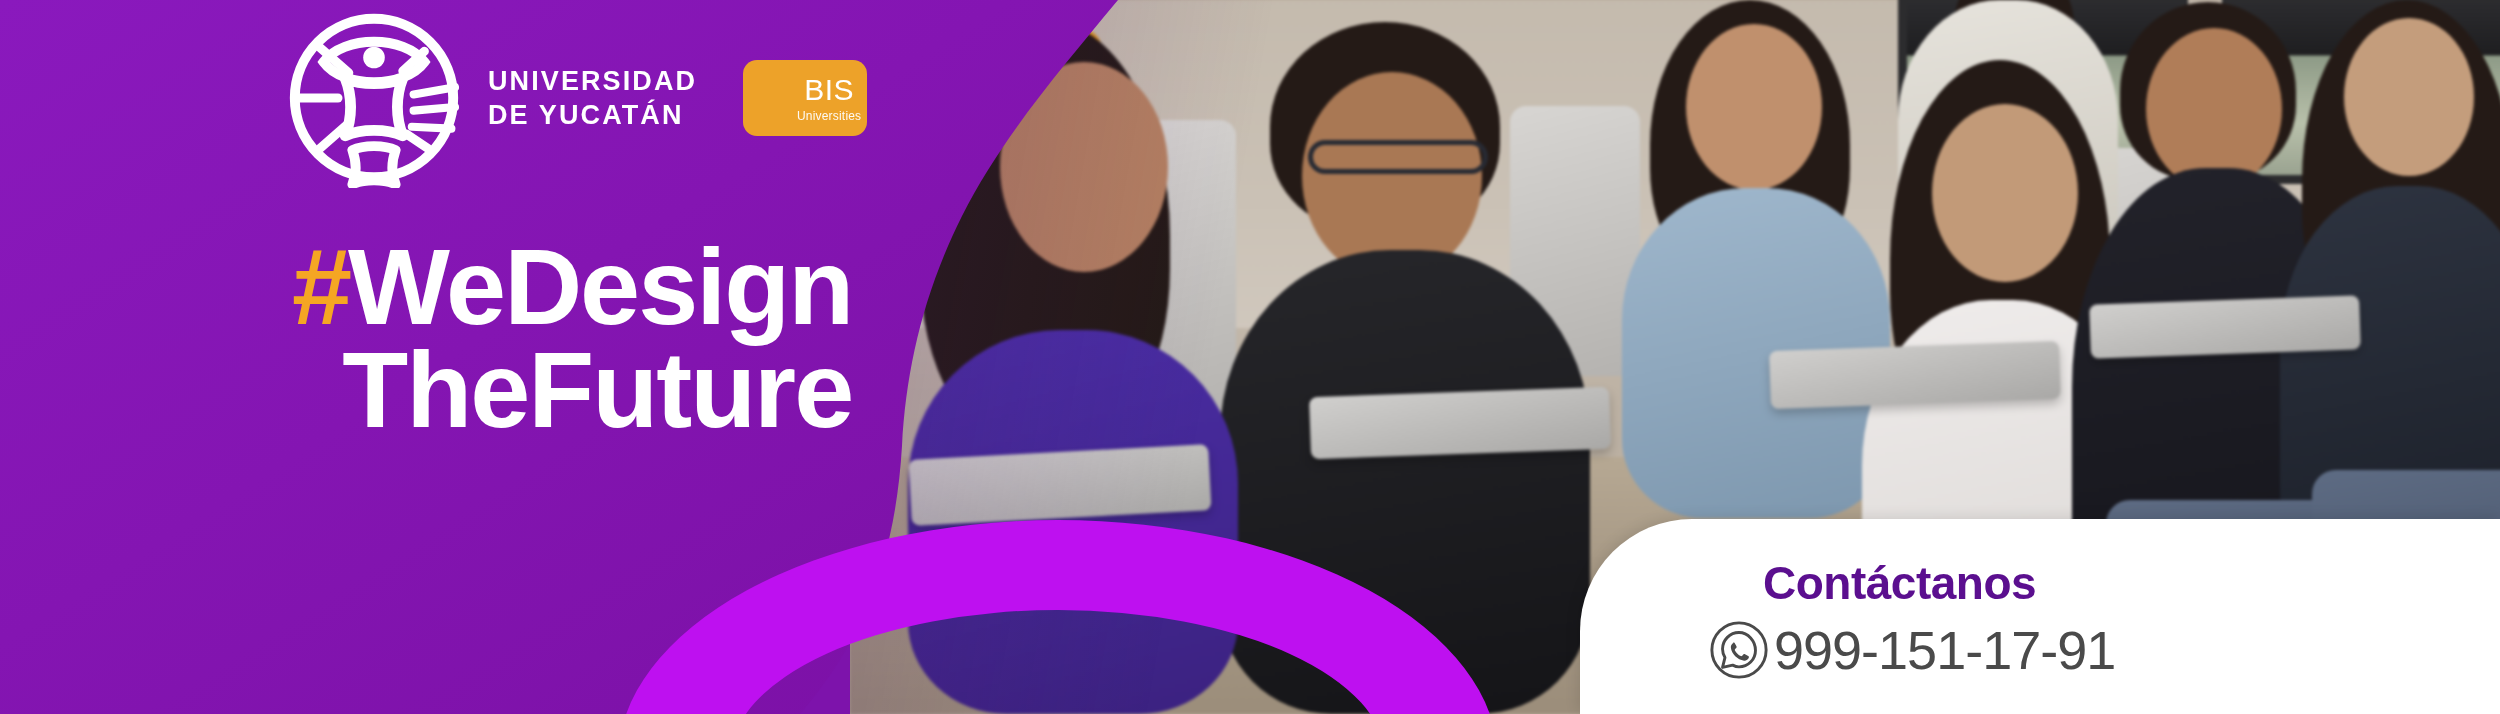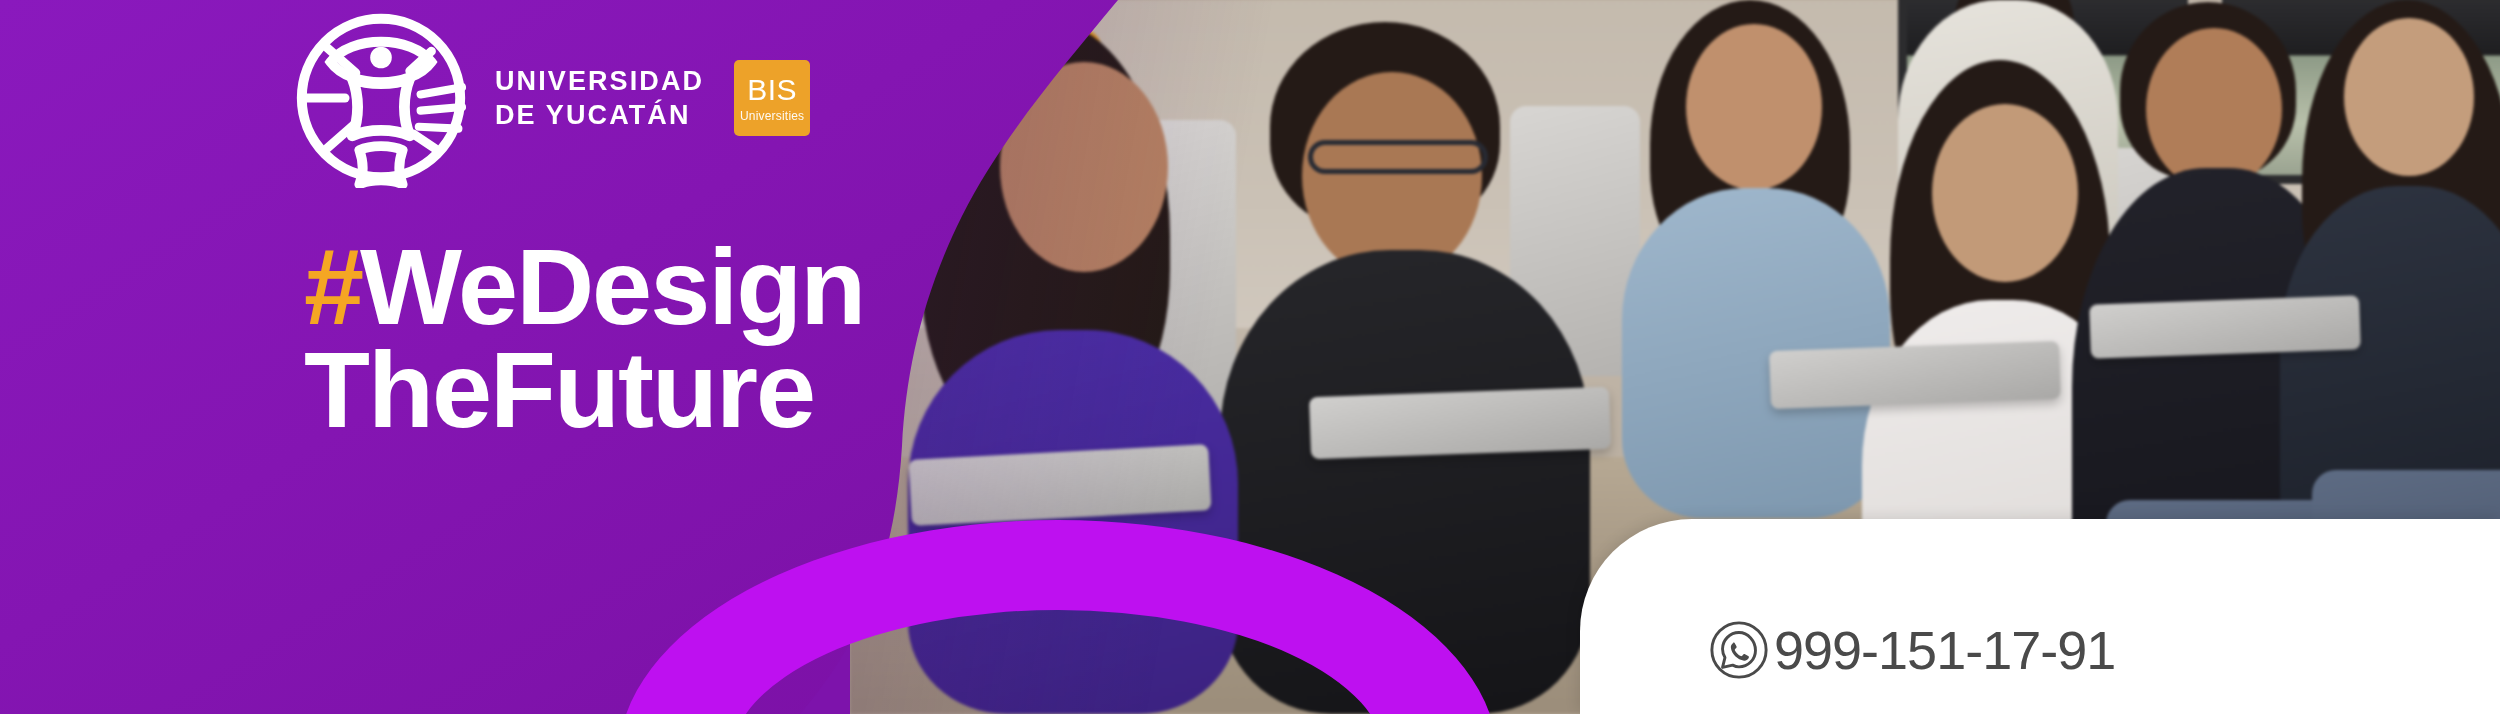--- a/index.html
+++ b/index.html
@@ -164,21 +164,21 @@
     position: absolute;
     left: 0; top: 0; width: 2500px; height: 714px;
     z-index: 3;
     pointer-events: none;
   }
   .arc-layer svg { display:block; }
 
   
   .logo-lockup {
     position: absolute;
-    left: 291px; top: 8px;
+    left: 284px; top: 8px;
     z-index: 6;
     display: flex;
     align-items: center;
     gap: 24px;
   }
   .logo-mark { width: 180px; height: 180px; flex: 0 0 auto; }
   .logo-mark svg { display:block; }
 
   .logo-wordmark {
     color: #ffffff;
@@ -186,55 +186,57 @@
     font-size: 27px;
     line-height: 1.27;
     letter-spacing: 2.1px;
     text-transform: uppercase;
     white-space: nowrap;
   }
 
   .bis-badge {
     width: 76px; height: 76px;
     background: #eda229;
-    border-radius: 5px;
+    border-radius: 14px;
     display: flex;
     flex-direction: column;
     align-items: center;
     justify-content: center;
     flex: 0 0 auto;
-    margin-left: 6px;
+    margin-left: 22px;
+    padding-left: 48px;
   }
   .bis-badge .bis-main {
     color: #ffffff;
     font-size: 30px;
     font-weight: 400;
     line-height: 1;
     letter-spacing: 0.5px;
   }
   .bis-badge .bis-sub {
     color: #ffffff;
     font-size: 12px;
     line-height: 1;
     margin-top: 5px;
     letter-spacing: .2px;
     opacity: .95;
   }
 
   
   .headline {
     position: absolute;
-    left: 304px; top: 236px;
+    left: 292px; top: 236px;
     z-index: 6;
     font-weight: 800;
     font-size: 108px;
     line-height: 0.95;
     letter-spacing: -2px;
     color: #ffffff;
     white-space: nowrap;
+    text-align: right;
   }
   .headline .hash {
     color: #f5a623;
     font-weight: 900;
     letter-spacing: -4px;
   }
   .headline .line2 { display: block; padding-left: 0; }
   .headline .line1 { display: block; }
 
   
@@ -399,20 +401,21 @@
     </div>
 
   </div>
 
   <div class="headline">
     <span class="line1"><span class="hash">#</span><span>WeDesign</span></span>
     <span class="line2">TheFuture</span>
   </div>
 
   <div class="contact-card">
+    <div class="contact-title">Contáctanos</div>
     <div class="contact-phone-row">
       <span class="wa-icon">
         <svg width="62" height="62" viewBox="0 0 64 64" xmlns="http://www.w3.org/2000/svg" aria-hidden="true">
           <circle cx="32" cy="32" r="28" fill="none" stroke="#4a4a4a" stroke-width="3"></circle>
           <path d="M32 14 C22.6 14 15 21.6 15 31 c0 3.2 0.9 6.2 2.5 8.8 L15 50 l10.5 -2.4 C28 48.9 30 49.4 32 49.4 c9.4 0 17 -7.6 17 -17 S41.4 14 32 14 Z" fill="none" stroke="#4a4a4a" stroke-width="3" stroke-linejoin="round"></path>
           <path d="M25.8 24.2 c0.6 -0.2 1.3 -0.1 1.7 0.6 l1.9 3.3 c0.3 0.6 0.2 1.3 -0.3 1.8 l-1.1 1.1 c-0.4 0.4 -0.5 0.9 -0.2 1.4 1.4 2.6 3.5 4.6 6.1 5.9 0.5 0.2 1.1 0.1 1.4 -0.3 l1.2 -1.3 c0.4 -0.5 1.1 -0.6 1.7 -0.3 l3.3 1.8 c0.7 0.4 0.9 1.2 0.6 1.8 -0.8 1.9 -2.8 3.2 -4.9 3 -6.7 -0.7 -12.9 -6.8 -13.6 -13.5 -0.2 -2.1 1.1 -4.1 3.1 -4.9 Z" fill="#4a4a4a"></path>
         </svg>
       </span>
       <span class="contact-phone">999-151-17-91</span>
     </div>

